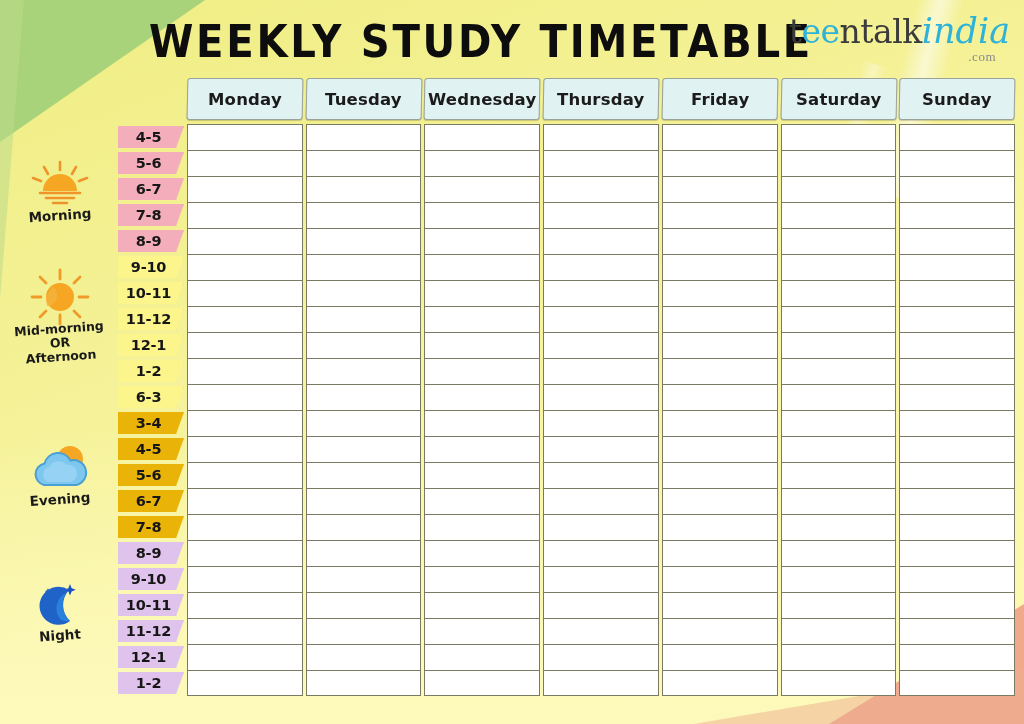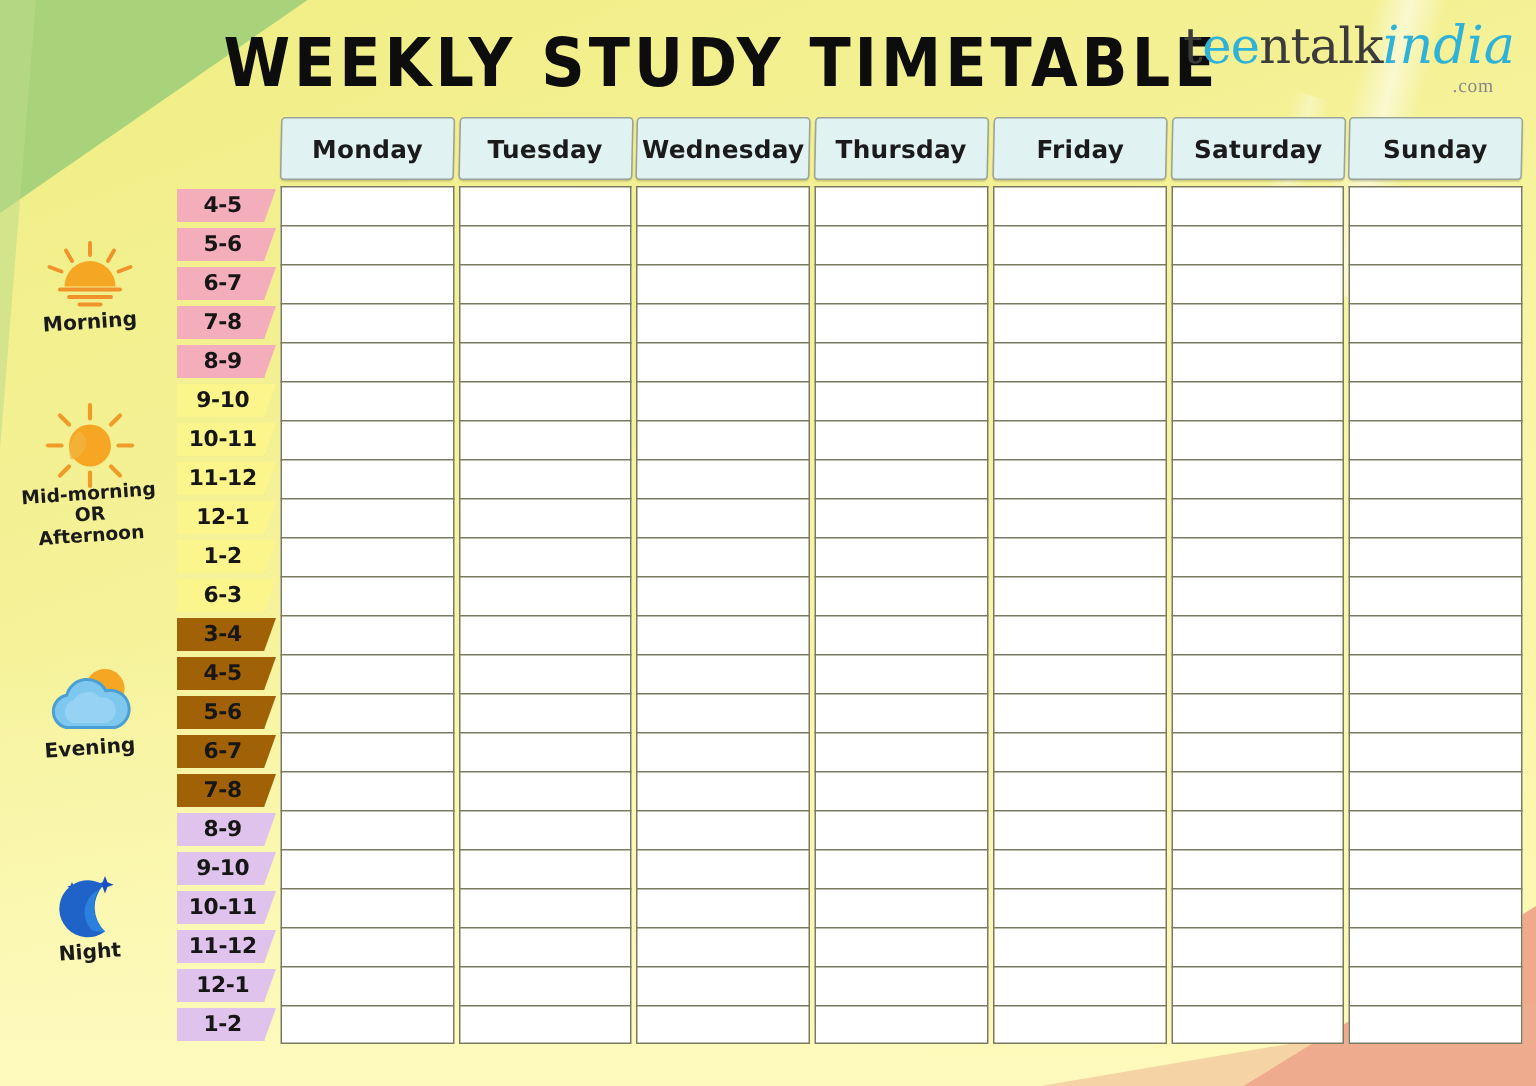--- a/index.html
+++ b/index.html
@@ -193,21 +193,21 @@
     font-size: 14.5px;
     font-weight: bold;
     color: #161616;
     letter-spacing: -.2px;
     clip-path: polygon(0 0, 100% 0, 88% 100%, 0 100%);
     box-shadow: 1px 1px 1px rgba(0,0,0,.22);
   }
   .time-tag span { margin-right: 5px; }
   .tag-pink   { background: #f4aebb; }
   .tag-yellow { background: #fbf58c; }
-  .tag-green  { background: #a16207; }
+  .tag-green  { background: #eab308; }
   .tag-purple { background: #e0c3ec; }
 
   
   .period {
     position: absolute;
     left: 4px;
     width: 112px;
     text-align: center;
   }
   .period-icon { height: 50px; display: flex; align-items: center; justify-content: center; }

